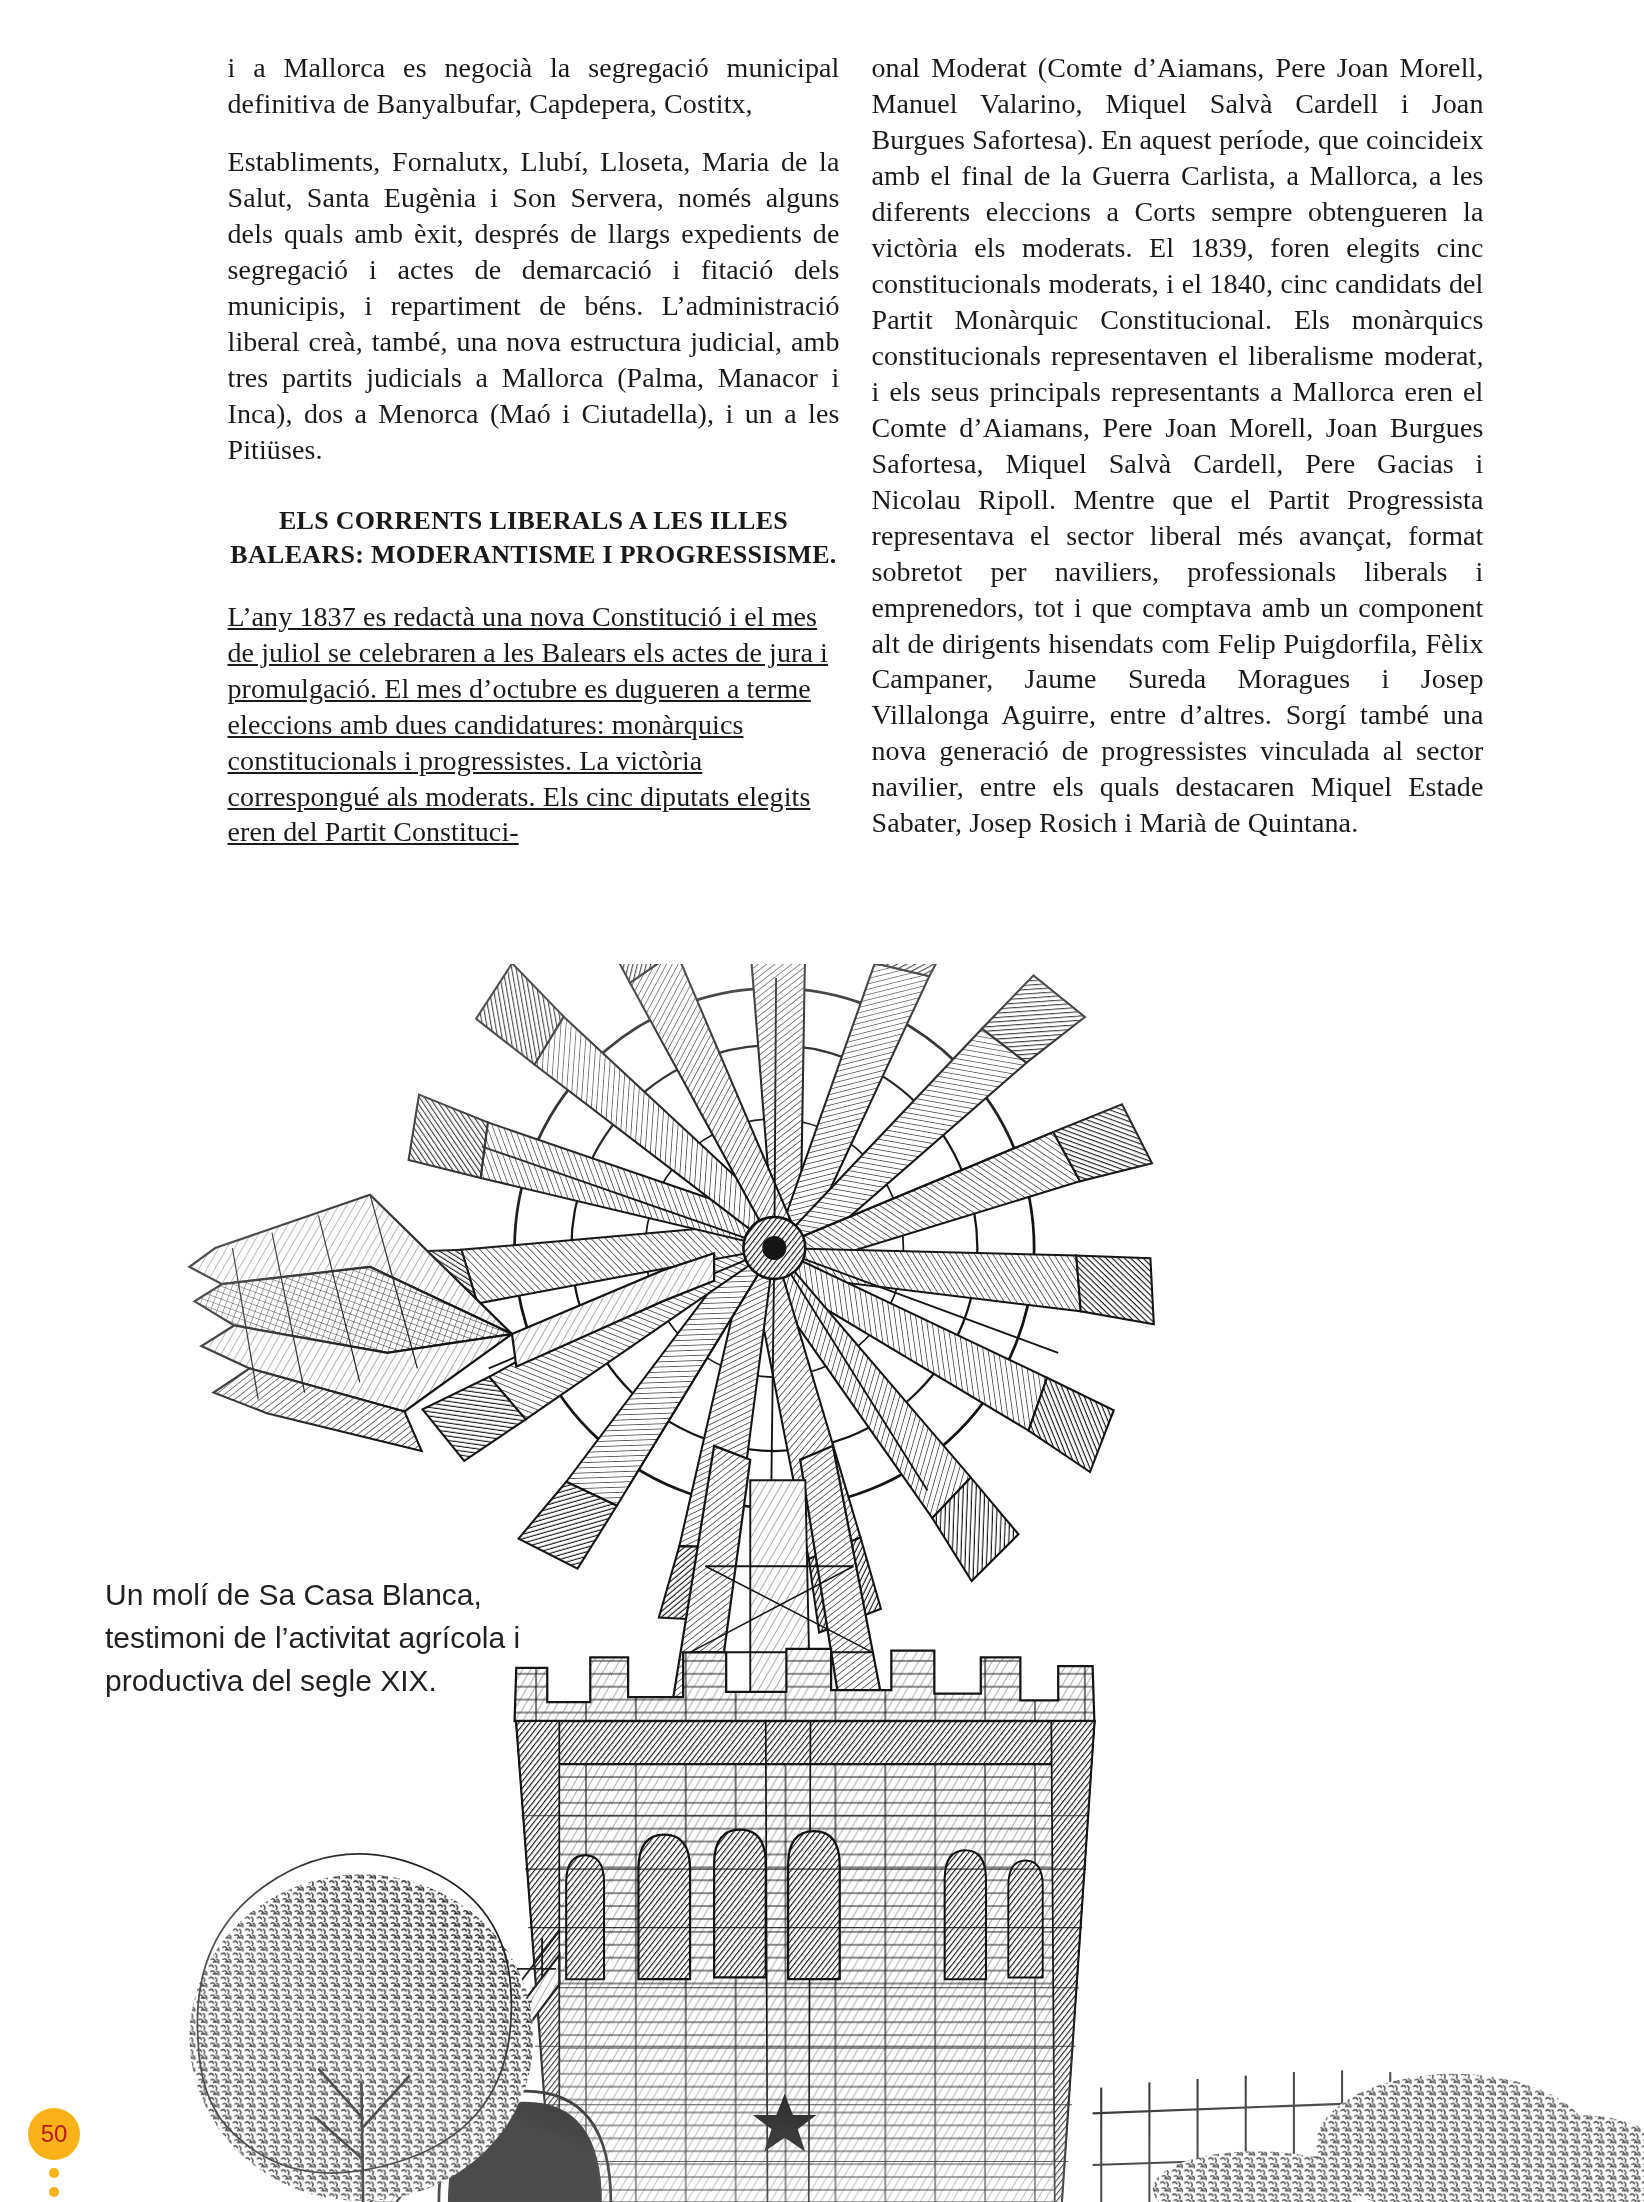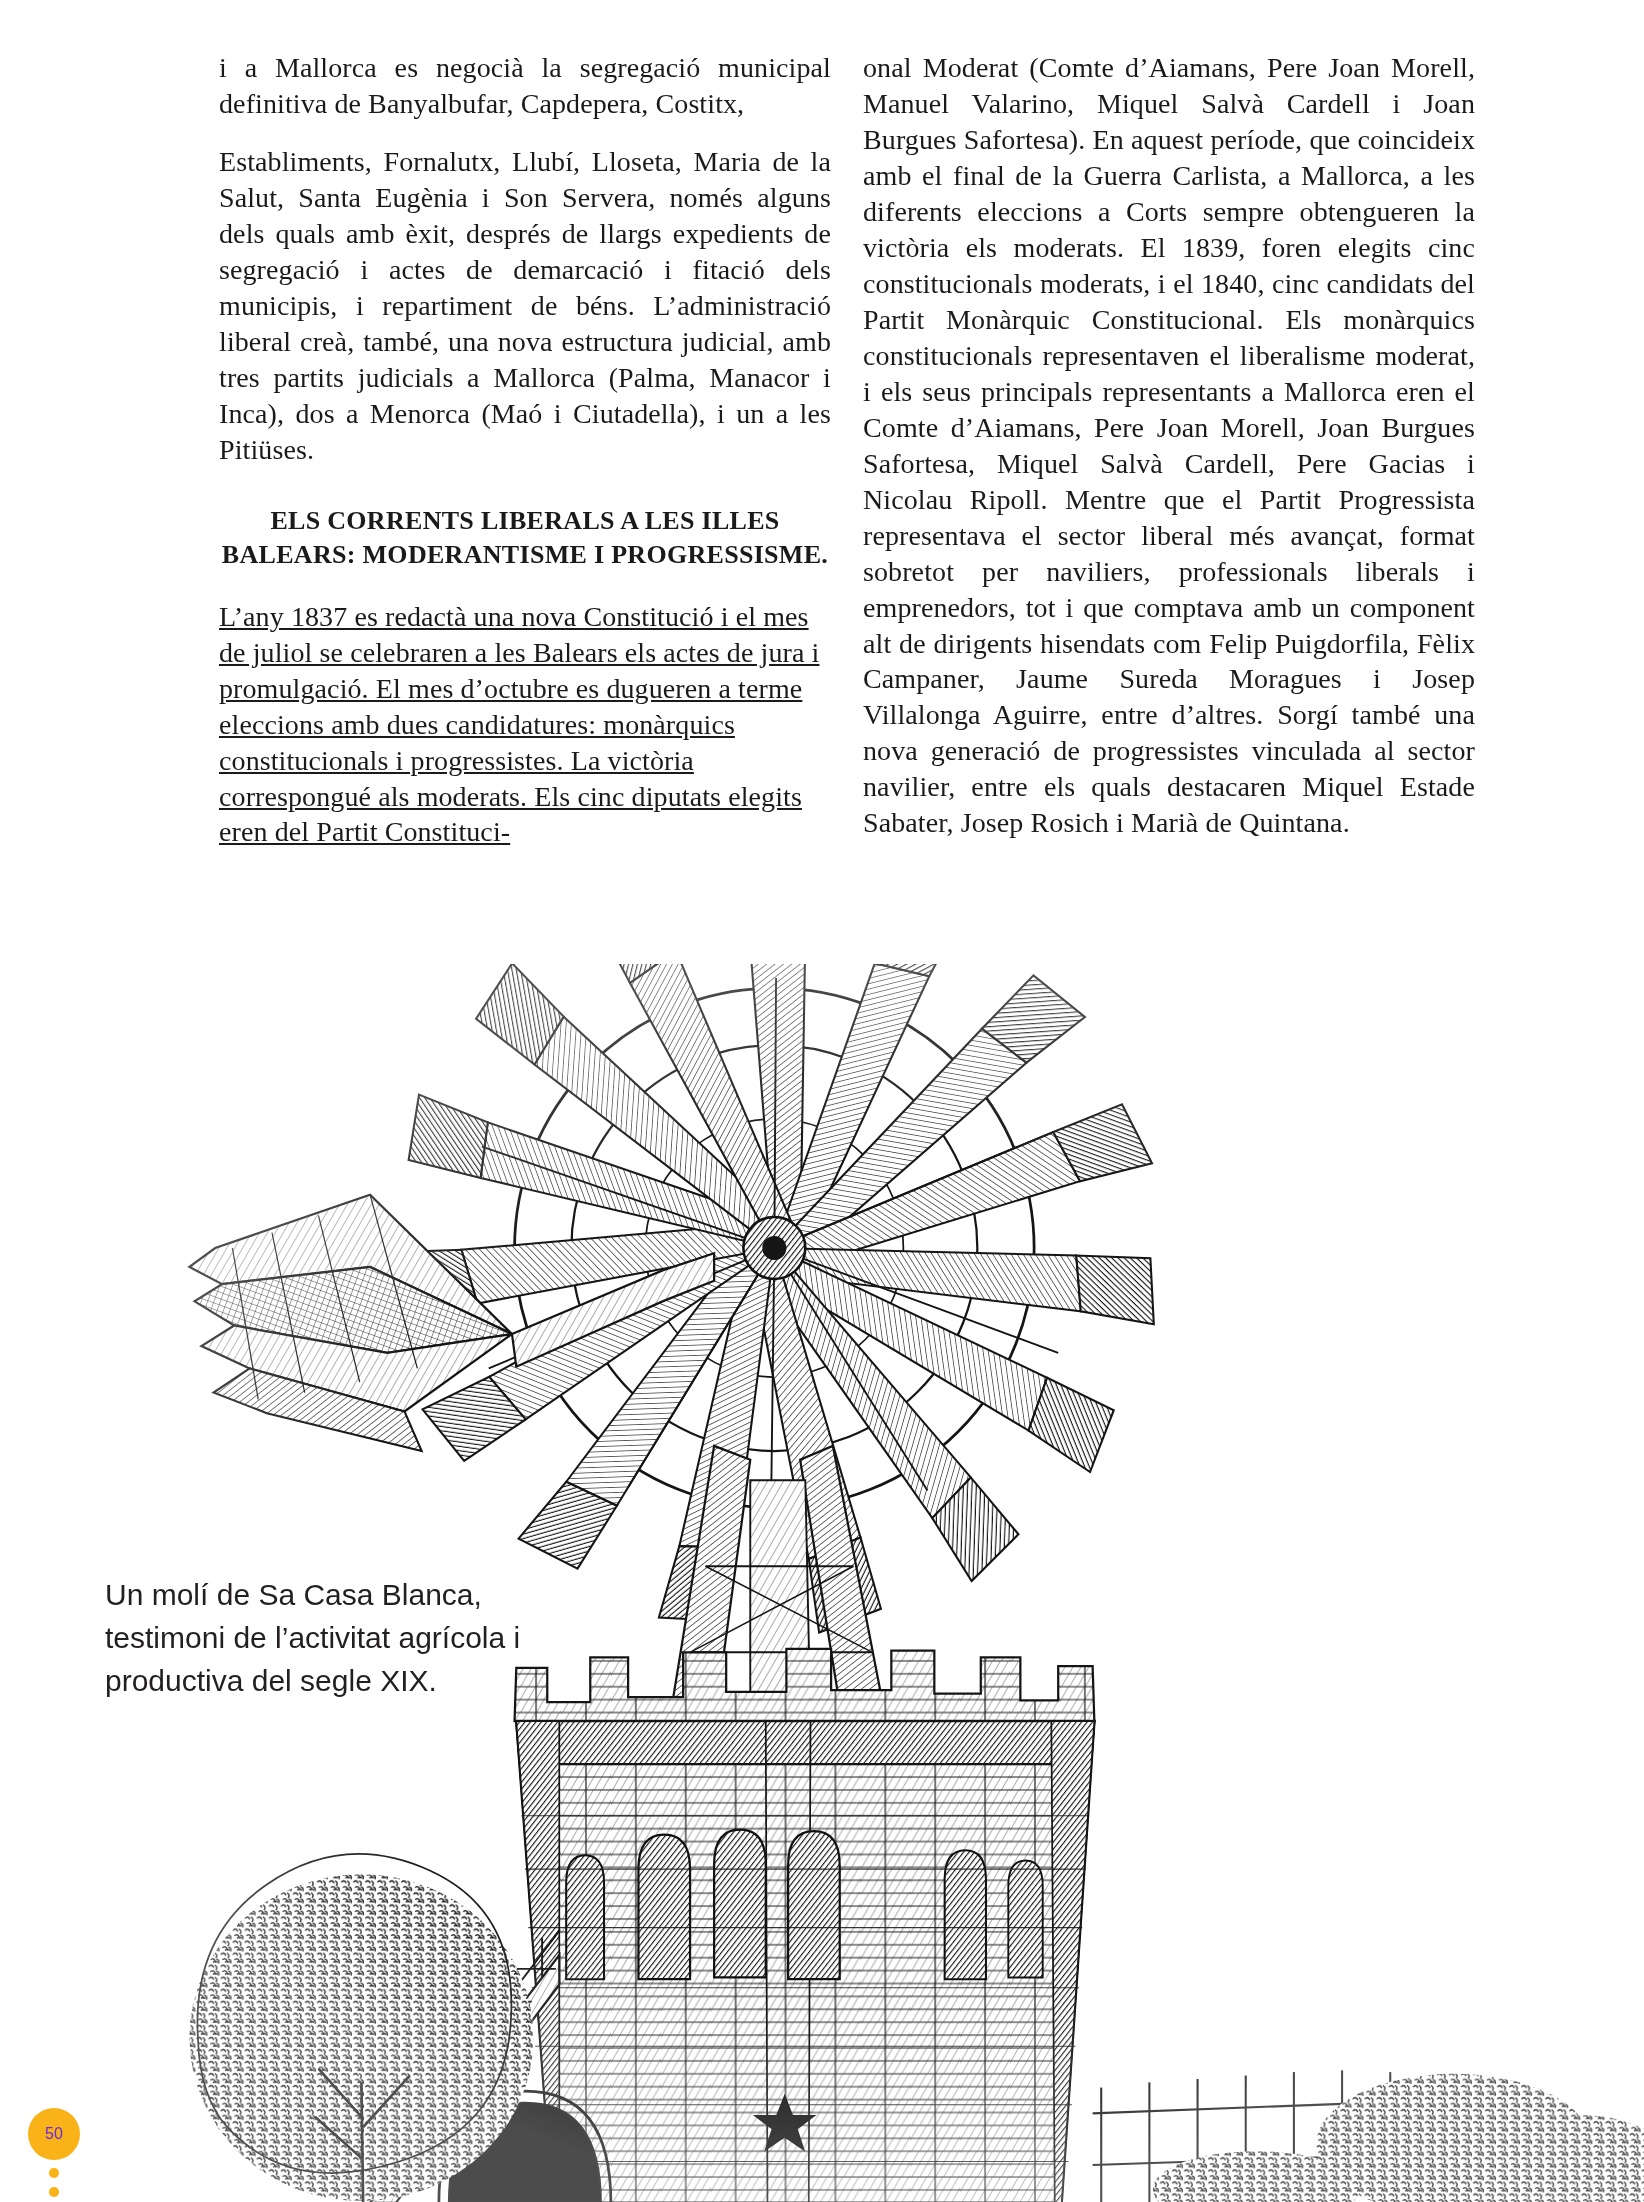--- a/index.html
+++ b/index.html
@@ -18,20 +18,21 @@
 
   
   .columns {
     position: absolute;
     top: 50px;
     left: 219px;
     width: 1273px;
     display: flex;
     gap: 32px;
     z-index: 5;
+    justify-content: center;
   }
   .col {
     width: 612px;
   }
   .col p {
     margin: 0 0 22.4px 0;
     font-size: 28px;
     line-height: 1.285;
     text-align: justify;
     text-justify: inter-word;
@@ -83,23 +84,23 @@
 
   
   .page-badge {
     position: absolute;
     left: 28px;
     top: 2108px;
     width: 52px;
     height: 52px;
     border-radius: 50%;
     background: #f9b318;
-    color: #6d28d9;
+    color: #b91c1c;
     font-family: "Liberation Sans", sans-serif;
-    font-size: 16px;
+    font-size: 24px;
     display: flex;
     align-items: center;
     justify-content: center;
     z-index: 8;
   }
   .page-dots {
     position: absolute;
     left: 49px;
     top: 2168px;
     width: 10.3px;

